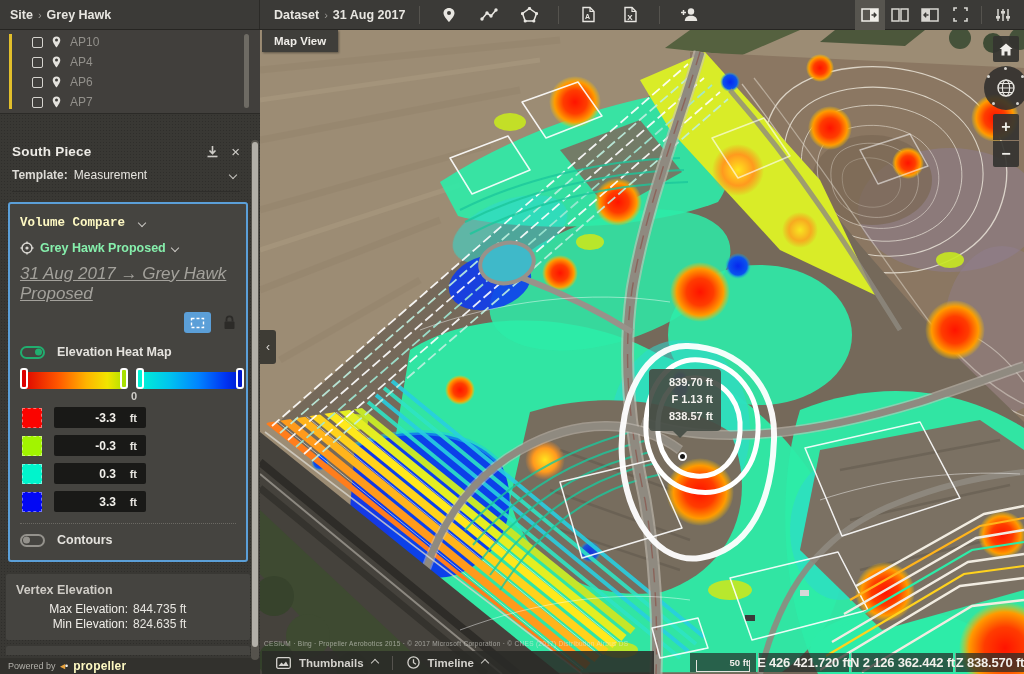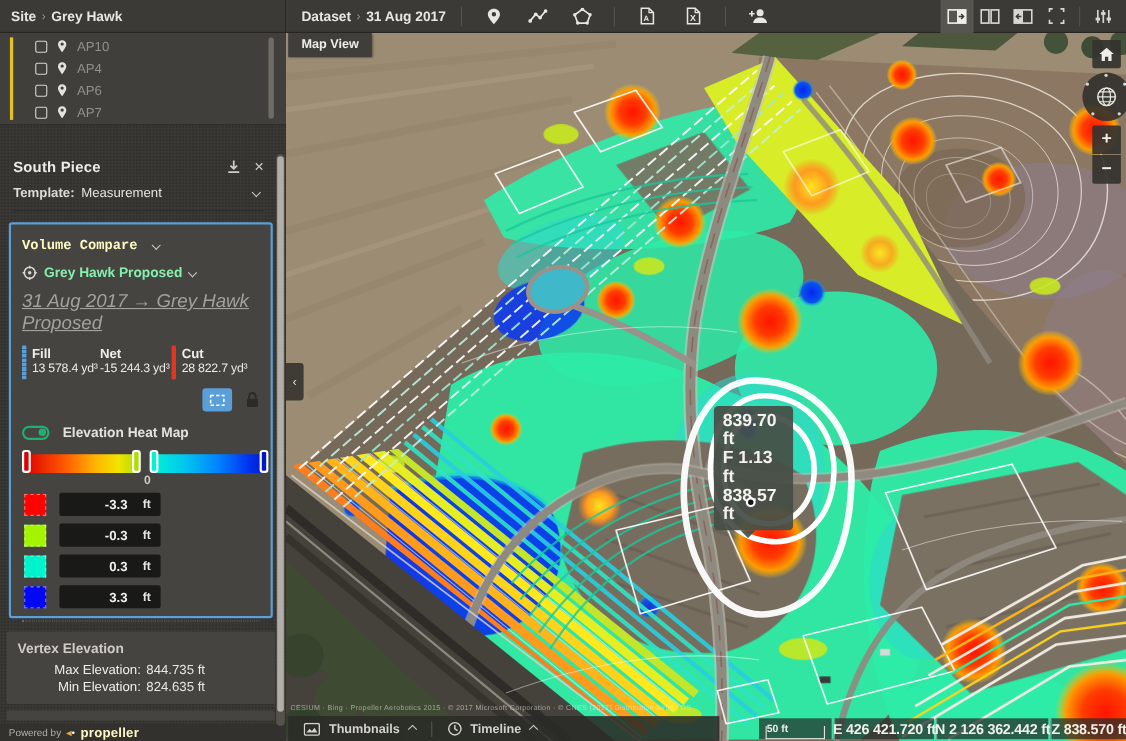--- a/index.html
+++ b/index.html
@@ -136,36 +136,36 @@
   #btn-home { left:993px; top:36px; }
   #compass { position:absolute; left:984px; top:66px; width:44px; height:44px; border-radius:50%;
     background:rgba(48,47,44,.88); z-index:20; cursor:pointer;
     display:flex; align-items:center; justify-content:center; color:#e8e6e1; }
   .cdot { position:absolute; width:3px; height:3px; border-radius:50%; background:#d8d6d1; }
   #btn-zin { left:993px; top:114px; border-radius:2px 2px 0 0; font-size:16px; font-weight:bold; }
   #btn-zout { left:993px; top:141px; border-radius:0 0 2px 2px; font-size:16px; font-weight:bold; }
 
   #tooltip { position:absolute; left:649px; top:369px; width:72px; padding:5px 8px 6px 8px;
     background:rgba(70,77,70,.93); border-radius:4px; z-index:25;
-    color:#f4f2ee; font-weight:bold; font-size:16px; line-height:17px; }
+    color:#f4f2ee; font-weight:bold; font-size:11px; line-height:17px;text-align:right; }
   #tooltip::after { content:""; position:absolute; left:24px; bottom:-7px; border:7px solid transparent;
     border-top-color:rgba(70,77,70,.93); border-bottom:none; }
   #marker { position:absolute; left:678px; top:452px; width:9px; height:9px; border-radius:50%;
     background:#141414; border:2px solid #fff; z-index:25; }
 
   #bstrip { position:absolute; left:262px; top:651px; width:392px; height:23px;
     background:rgba(42,42,39,.88); display:flex; align-items:center; color:#d4d2cd; z-index:26; }
   .bs-item { display:flex; align-items:center; gap:8px; padding:0 14px; cursor:pointer; height:100%; }
   .bs-lab { font-weight:bold; font-size:11.5px; }
   .bs-div { width:1px; height:14px; background:#55534e; }
   #scalebox { position:absolute; left:690px; top:653px; width:66px; height:19px;
     background:rgba(38,46,41,.72); z-index:26; display:flex; align-items:flex-end; justify-content:center; }
   #scalebar { position:relative; width:54px; height:12px; border-left:1px solid #e4e2dd;
     border-right:1px solid #e4e2dd; border-bottom:1px solid #e4e2dd; }
-  #scalebar span { position:absolute; left:0; right:0; top:-3px; text-align:left;
+  #scalebar span { position:absolute; left:0; right:0; top:-3px; text-align:right;
     font-size:9.5px; font-weight:bold; color:#f0eee9; }
   .coord { position:absolute; top:653px; height:19px; background:rgba(38,46,41,.75);
     color:#f2f0eb; font-weight:bold; font-size:13px; display:flex; align-items:center;
     justify-content:center; z-index:26; white-space:nowrap; letter-spacing:-.2px; }
   #coord-e { left:758px; width:91px; border-left:1px solid rgba(220,220,215,.5); }
   #coord-n { left:851px; width:102px; border-left:1px solid rgba(220,220,215,.5); }
   #coord-z { left:955px; width:69px; border-left:1px solid rgba(220,220,215,.5); }
   #attrib { position:absolute; left:264px; top:640px; font-size:6.5px; letter-spacing:.3px;
     color:rgba(235,235,230,.55); z-index:24; white-space:nowrap; }
 </style>
@@ -630,42 +630,20 @@
         <svg width="14" height="14" viewBox="0 0 14 14">
             <circle cx="7" cy="7" r="5" stroke="#d8d6d1" stroke-width="1.4" fill="none"></circle>
             <circle cx="7" cy="7" r="1.6" fill="#d8d6d1"></circle>
             <path d="M7 0.5 V3 M7 11 V13.5 M0.5 7 H3 M11 7 H13.5" stroke="#d8d6d1" stroke-width="1.4"></path>
           </svg>
         <span class="surf-name">Grey Hawk Proposed</span>
         <span class="chev"></span>
       </div>
       <div class="cmp-row">31 Aug 2017 → Grey Hawk Proposed</div>
 
-      <div class="fnc">
-        <div class="fnc-col c1">
-          <span class="bar fill"></span>
-          <span>
-              <div class="fnc-lab">Fill</div>
-          <div class="fnc-val">13 578.4 yd³</div>
-            </span>
-        </div>
-        <div class="fnc-col c2">
-          <span>
-              <div class="fnc-lab">Net</div>
-          <div class="fnc-val">-15 244.3 yd³</div>
-            </span>
-        </div>
-        <div class="fnc-col c3">
-          <span class="bar cut"></span>
-          <span>
-              <div class="fnc-lab">Cut</div>
-          <div class="fnc-val">28 822.7 yd³</div>
-            </span>
-        </div>
-      </div>
 
       <div class="vbtns">
         <span class="btn-blue">
           <svg width="15" height="12" viewBox="0 0 15 12">
               <rect x="1.5" y="1.5" width="12" height="9" stroke="#fff" stroke-width="1.4" stroke-dasharray="3 2" fill="none"></rect>
             </svg>
         </span>
         <span class="ic-btn">
           <svg width="13" height="15" viewBox="0 0 13 15">
               <rect x="1.5" y="6.5" width="10" height="7.5" rx="1" fill="#2c2b28"></rect>

